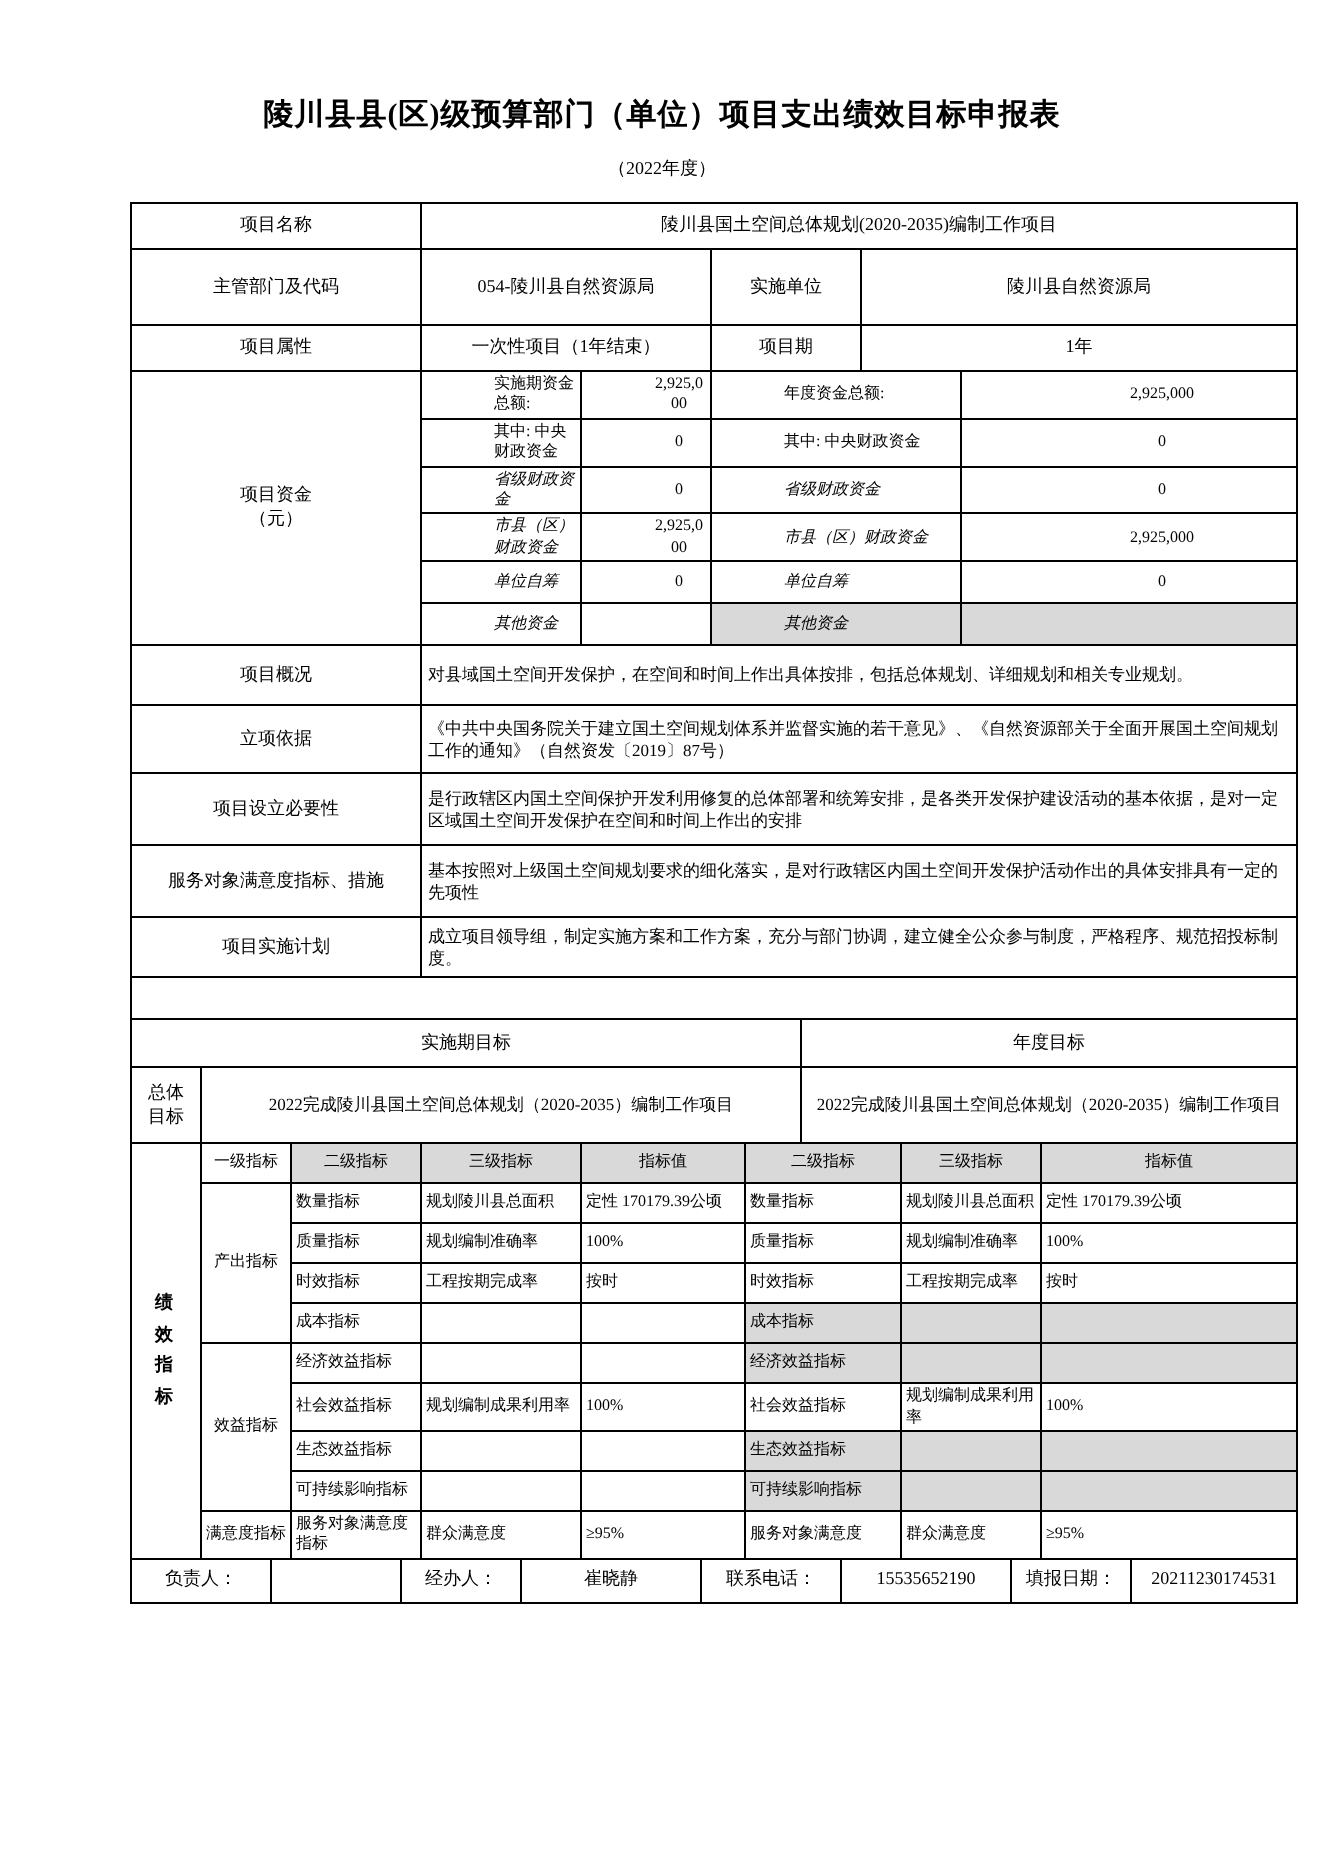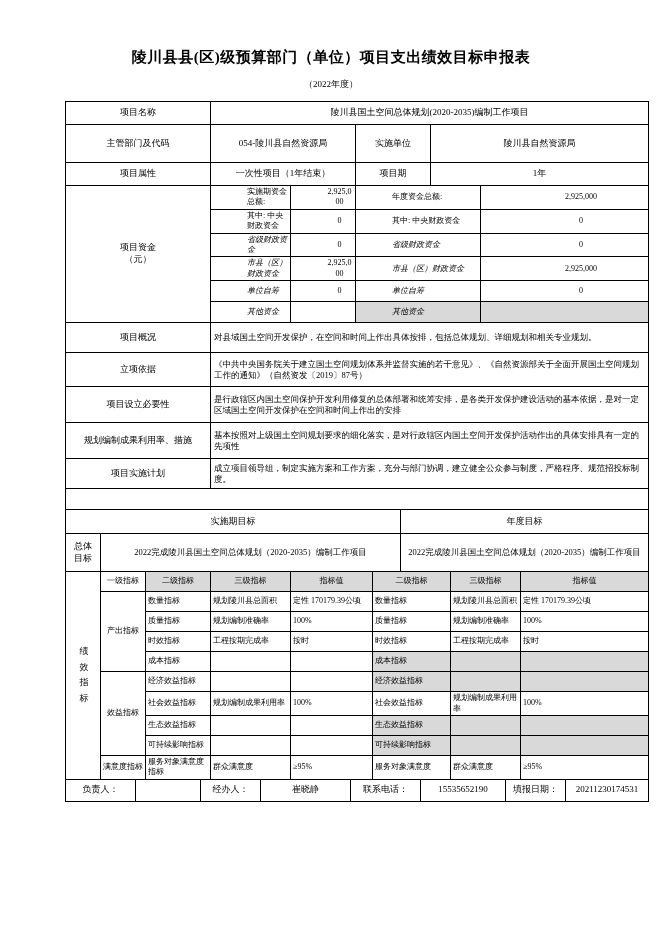--- a/index.html
+++ b/index.html
@@ -10,21 +10,21 @@
   .tables{margin:10px 14px 0 65px;width:583px;}
   table{border-collapse:collapse;table-layout:fixed;width:583px;}
   table+table{margin-top:-1px;}
   td{border:1px solid #000;font-size:9px;line-height:1.3;padding:1px 3px;vertical-align:middle;word-break:break-all;overflow:hidden;}
   .c{text-align:center;}
   .ind{padding-left:16px;font-style:italic;}
   .gray{background:#d9d9d9;}
   .fsub{font-size:8px;padding-left:36px;}
   .sect{font-size:8.5px;}
   .ind-table td{font-size:8px;padding:1px 2px;}
-  .vert{width:11px;margin:0 auto;text-align:right;line-height:1.75;font-size:9px;font-weight:normal;}
+  .vert{width:11px;margin:0 auto;text-align:left;line-height:1.75;font-size:9px;font-weight:bold;}
   .goal-cell{font-size:8.5px;margin-top:28px;}
 </style>
 </head>
 <body>
 
 <div class="page">
   <div class="title">陵川县县(区)级预算部门（单位）项目支出绩效目标申报表</div>
   <div class="subtitle">（2022年度）</div>
 
   <div class="tables">
@@ -103,21 +103,21 @@
         </tr>
         <tr style="height:34px">
           <td class="c">立项依据</td>
           <td class="sect" colspan="5">《中共中央国务院关于建立国土空间规划体系并监督实施的若干意见》、《自然资源部关于全面开展国土空间规划工作的通知》（自然资发〔2019〕87号）</td>
         </tr>
         <tr style="height:36px">
           <td class="c">项目设立必要性</td>
           <td class="sect" colspan="5">是行政辖区内国土空间保护开发利用修复的总体部署和统筹安排，是各类开发保护建设活动的基本依据，是对一定区域国土空间开发保护在空间和时间上作出的安排</td>
         </tr>
         <tr style="height:36px">
-          <td class="c">规划编制成果利用率、措施</td>
+          <td class="c">服务对象满意度指标、措施</td>
           <td class="sect" colspan="5">基本按照对上级国土空间规划要求的细化落实，是对行政辖区内国土空间开发保护活动作出的具体安排具有一定的先项性</td>
         </tr>
         <tr style="height:30px">
           <td class="c">项目实施计划</td>
           <td class="sect" colspan="5">成立项目领导组，制定实施方案和工作方案，充分与部门协调，建立健全公众参与制度，严格程序、规范招投标制度。</td>
         </tr>
         <tr style="height:21px">
           <td colspan="6"></td>
         </tr>
       </tbody>

